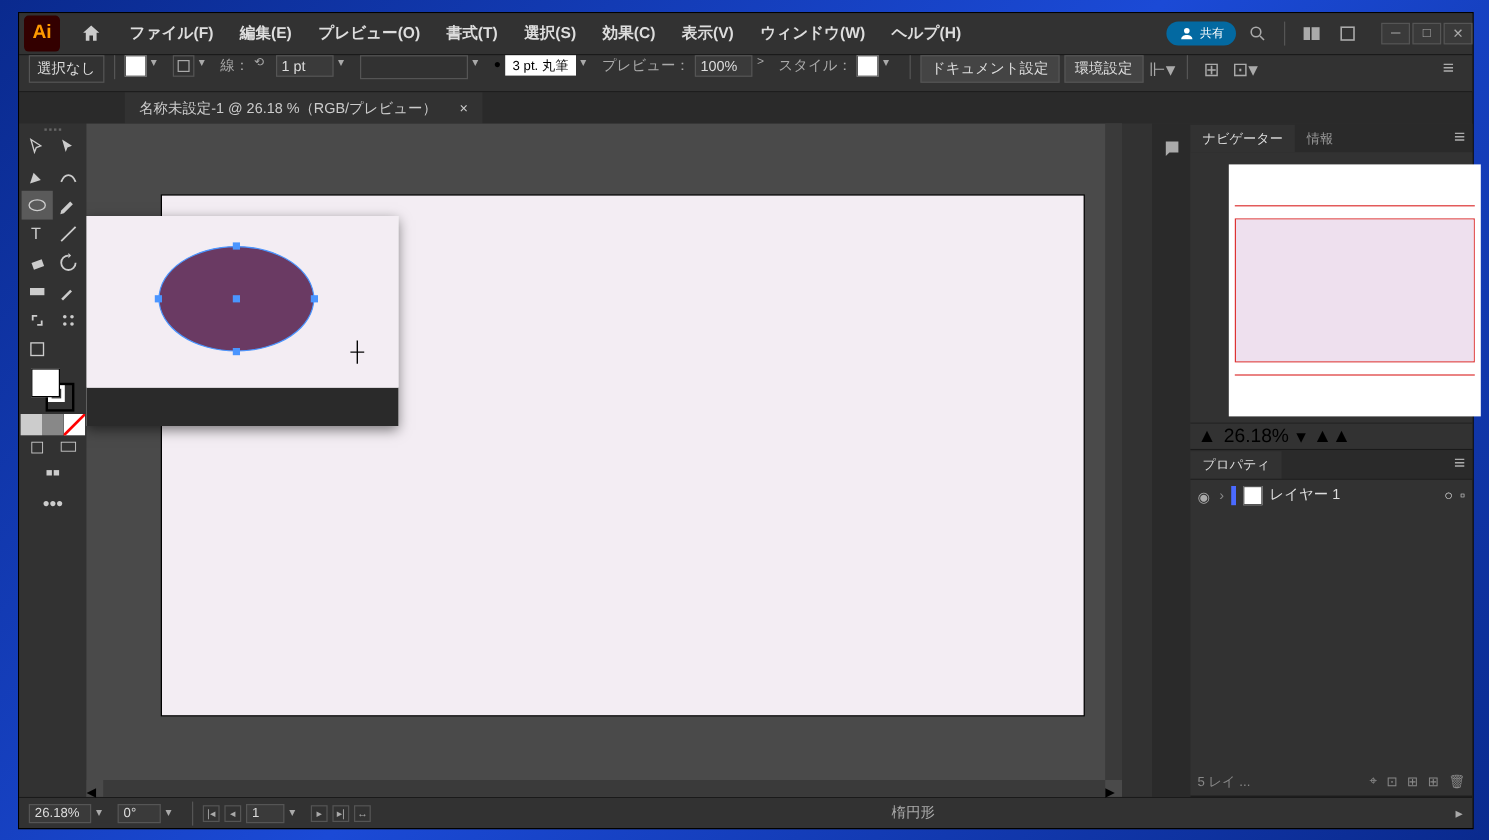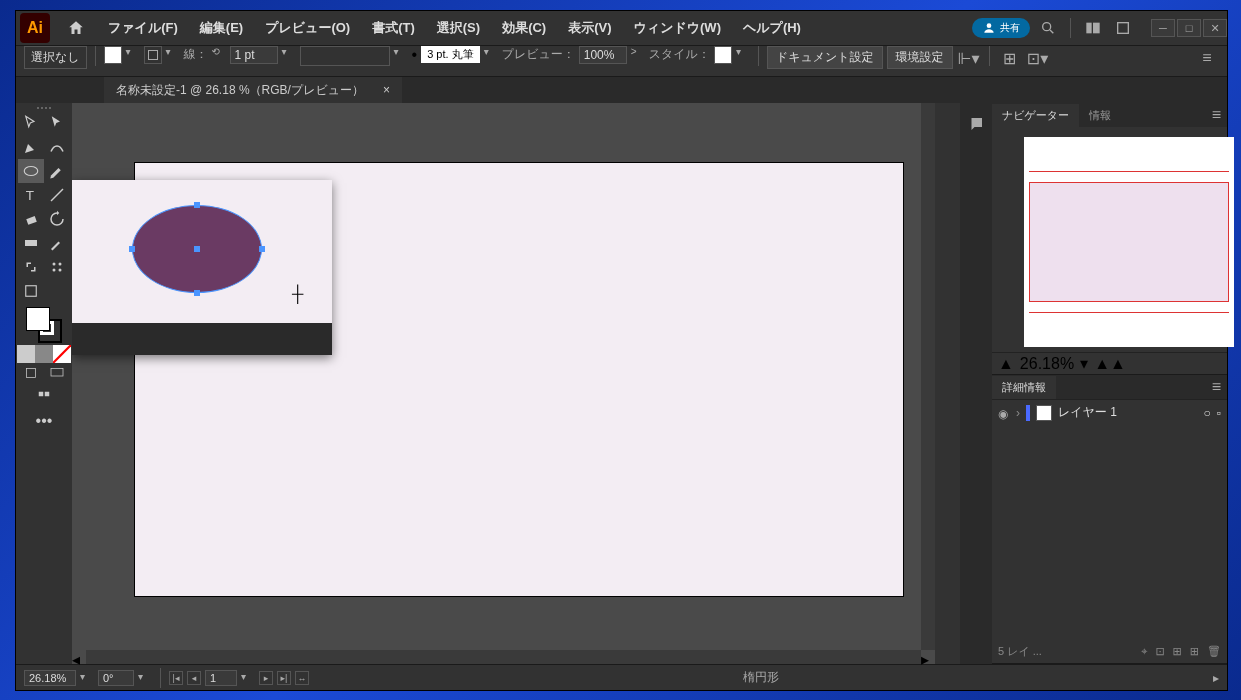--- a/index.html
+++ b/index.html
@@ -393,21 +393,21 @@
           <span>▲</span>
           <span>26.18%</span>
           <span>▾</span>
           <span>▲▲</span>
         </div>
       </div>
 
 
       <div class="panel" style="flex:1;display:flex;flex-direction:column">
         <div class="panel-tabs">
-          <div class="ptab active">詳細情報</div>
+          <div class="ptab active">プロパティ</div>
           <div class="panel-menu">≡</div>
         </div>
         <div class="layer-row">
           <span class="eye">◉</span>
           <span style="color:#888">›</span>
           <span class="layer-color"></span>
           <span class="layer-thumb"></span>
           <span>レイヤー 1</span>
           <span style="margin-left:auto">○</span>
           <span>▫</span>

